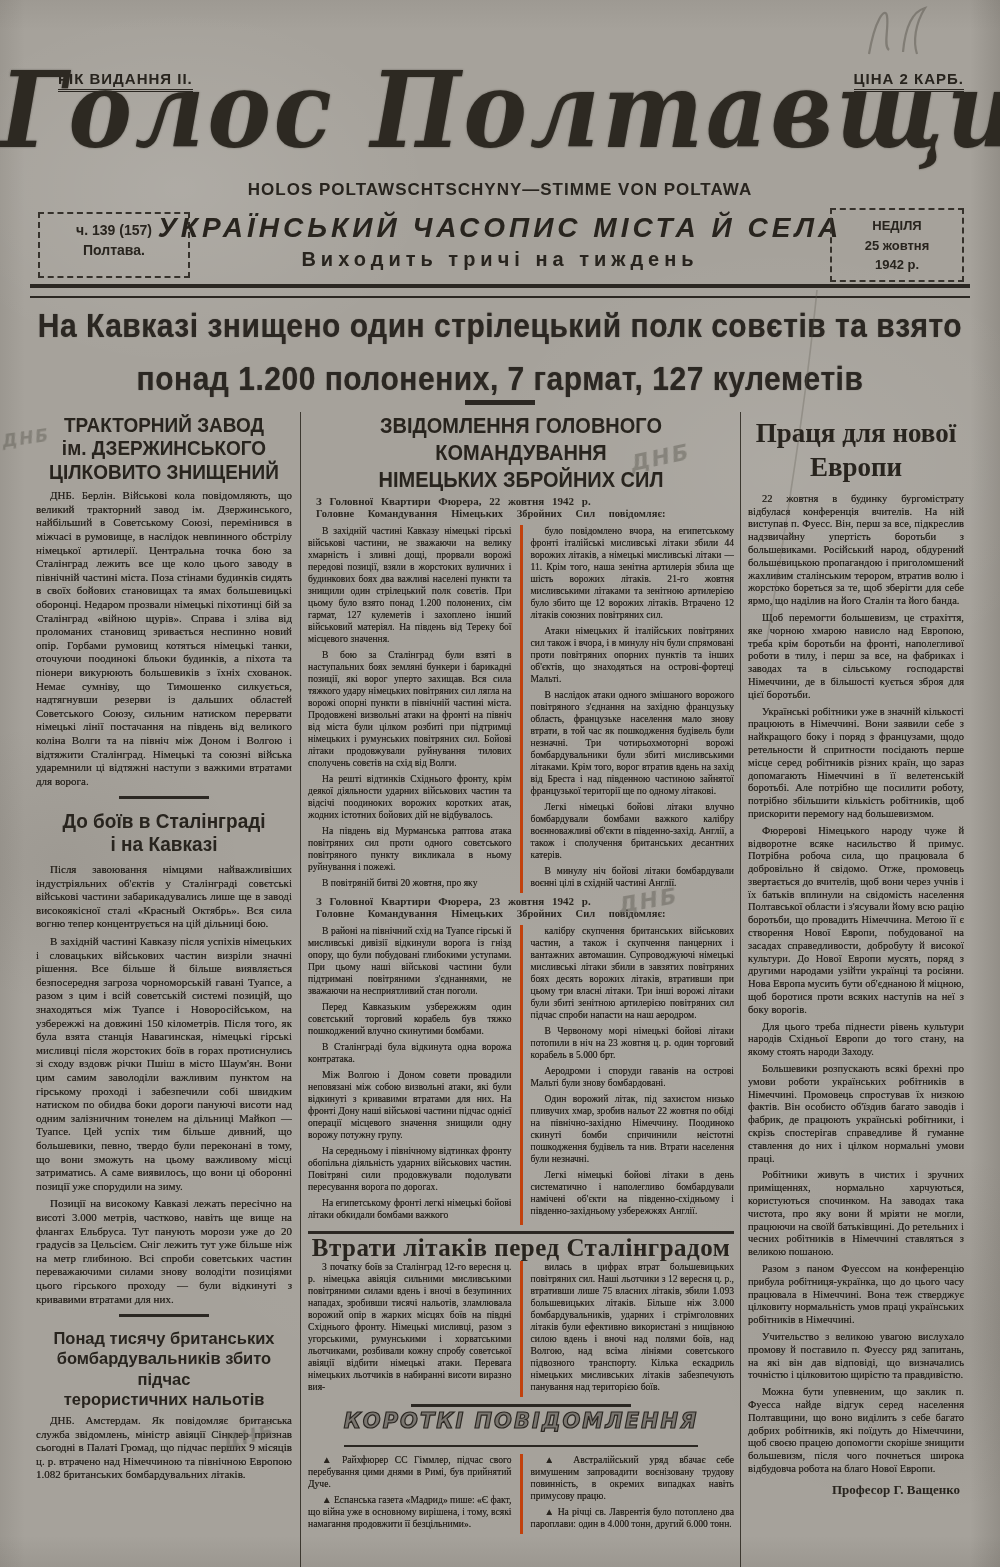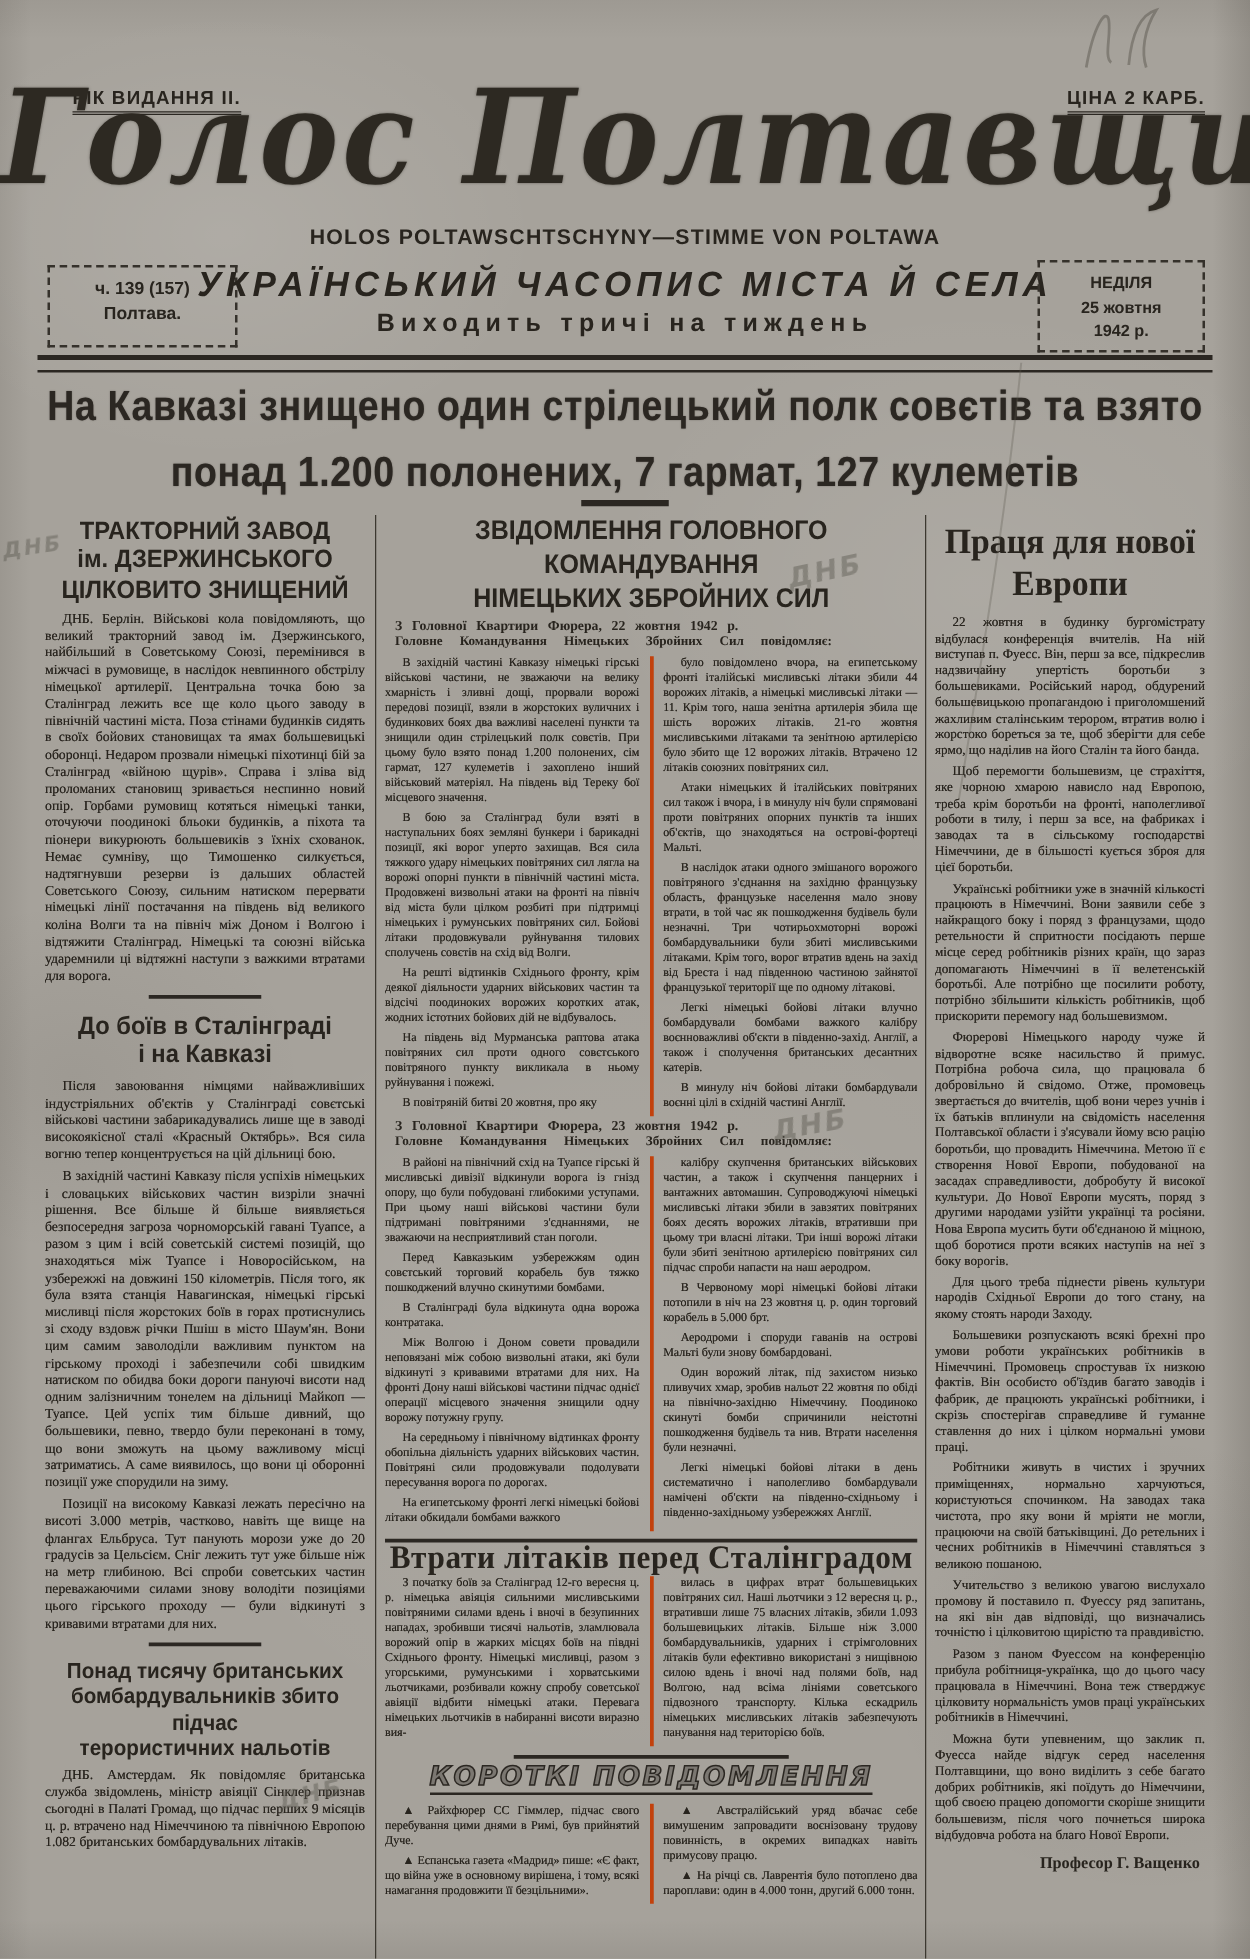--- a/index.html
+++ b/index.html
@@ -97,21 +97,21 @@
     font-size:25px;margin:2px 0 8px 0;letter-spacing:.5px;
     transform:scaleY(1.05);transform-origin:top center;
   }
   .briefs-div{width:220px;height:3px;background:#2b2722;margin:7px auto 8px auto;}
   .briefs-head-wrap{text-align:center;margin:0 0 7px 0;}
   .briefs-head{
     display:inline-block;
     font-family:"DejaVu Sans",sans-serif;font-weight:bold;font-style:italic;
     font-size:21px;letter-spacing:2px;color:rgba(43,39,34,.35);
     -webkit-text-stroke:1.2px #2b2722;
-    border-bottom:2px solid #2b2722;padding-bottom:7px;
+    border-bottom:2px solid #2b2722;padding-bottom:18px;
   }
   .praca-head{
     font-family:"Liberation Serif",serif;font-weight:bold;text-align:center;
     font-size:27px;line-height:1.2;margin:4px 0 12px 0;
     transform:scaleY(1.05);transform-origin:top center;
   }
   .signature{text-align:right;font-weight:bold;font-size:13px;margin-top:8px;padding-right:4px;}
   
   .pencil{position:absolute;color:rgba(92,88,80,.45);font-family:"DejaVu Sans",sans-serif;
     font-style:italic;font-weight:bold;font-size:22px;letter-spacing:2px;
@@ -277,22 +277,22 @@
         <div>Европи</div>
       </div>
     <div>
         <p>22 жовтня в будинку бургомістрату відбулася конференція вчителів. На ній виступав п. Фуесс. Він, перш за все, підкреслив надзвичайну упертість боротьби з большевиками. Російський народ, обдурений большевицькою пропагандою і приголомшений жахливим сталінським терором, втратив волю і жорстоко бореться за те, щоб зберігти для себе ярмо, що наділив на його Сталін та його банда.</p>
         <p>Щоб перемогти большевизм, це страхіття, яке чорною хмарою нависло над Европою, треба крім боротьби на фронті, наполегливої роботи в тилу, і перш за все, на фабриках і заводах та в сільському господарстві Німеччини, де в більшості кується зброя для цієї боротьби.</p>
         <p>Українські робітники уже в значній кількості працюють в Німеччині. Вони заявили себе з найкращого боку і поряд з французами, щодо ретельности й спритности посідають перше місце серед робітників різних країн, що зараз допомагають Німеччині в її велетенській боротьбі. Але потрібно ще посилити роботу, потрібно збільшити кількість робітників, щоб прискорити перемогу над большевизмом.</p>
         <p>Фюрерові Німецького народу чуже й відворотне всяке насильство й примус. Потрібна робоча сила, що працювала б добровільно й свідомо. Отже, промовець звертається до вчителів, щоб вони через учнів і їх батьків вплинули на свідомість населення Полтавської области і з'ясували йому всю рацію боротьби, що провадить Німеччина. Метою її є створення Нової Европи, побудованої на засадах справедливости, добробуту й високої культури. До Нової Европи мусять, поряд з другими народами узійти українці та росіяни. Нова Европа мусить бути об'єднаною й міцною, щоб боротися проти всяких наступів на неї з боку ворогів.</p>
         <p>Для цього треба піднести рівень культури народів Східньої Европи до того стану, на якому стоять народи Заходу.</p>
         <p>Большевики розпускають всякі брехні про умови роботи українських робітників в Німеччині. Промовець спростував їх низкою фактів. Він особисто об'їздив багато заводів і фабрик, де працюють українські робітники, і скрізь спостерігав справедливе й гуманне ставлення до них і цілком нормальні умови праці.</p>
         <p>Робітники живуть в чистих і зручних приміщеннях, нормально харчуються, користуються спочинком. На заводах така чистота, про яку вони й мріяти не могли, працюючи на своїй батьківщині. До ретельних і чесних робітників в Німеччині ставляться з великою пошаною.</p>
+        <p>Разом з паном Фуессом на конференцію прибула робітниця-українка, що до цього часу працювала в Німеччині. Вона теж стверджує цілковиту нормальність умов праці українських робітників в Німеччині.</p>
         <p>Учительство з великою увагою вислухало промову й поставило п. Фуессу ряд запитань, на які він дав відповіді, що визначались точністю і цілковитою щирістю та правдивістю.</p>
-        <p>Разом з паном Фуессом на конференцію прибула робітниця-українка, що до цього часу працювала в Німеччині. Вона теж стверджує цілковиту нормальність умов праці українських робітників в Німеччині.</p>
         <p>Можна бути упевненим, що заклик п. Фуесса найде відгук серед населення Полтавщини, що воно виділить з себе багато добрих робітників, які поїдуть до Німеччини, щоб своєю працею допомогти скоріше знищити большевизм, після чого почнеться широка відбудовча робота на благо Нової Европи.</p>
       </div>
     <div class="signature">Професор Г. Ващенко</div>
   </div>
 </div>
 
 <svg class="pencil-svg" style="left:855px;top:2px;" width="80" height="62" viewBox="0 0 80 62">
   <path d="M14,52 C20,18 30,4 32,14 C34,26 28,44 34,48" fill="none" stroke="rgba(92,88,80,.5)" stroke-width="2.2"></path>
   <path d="M48,50 C50,28 56,10 70,6 C60,22 58,40 62,52" fill="none" stroke="rgba(92,88,80,.5)" stroke-width="2.2"></path>
 </svg>

